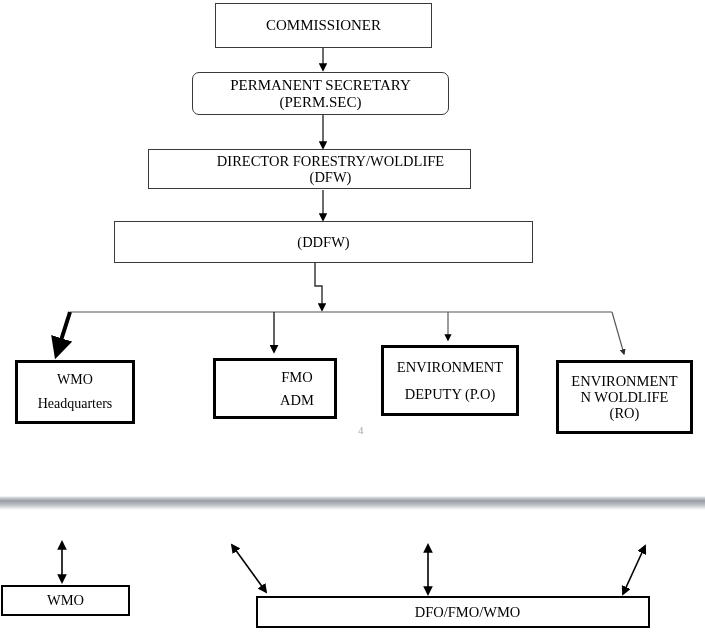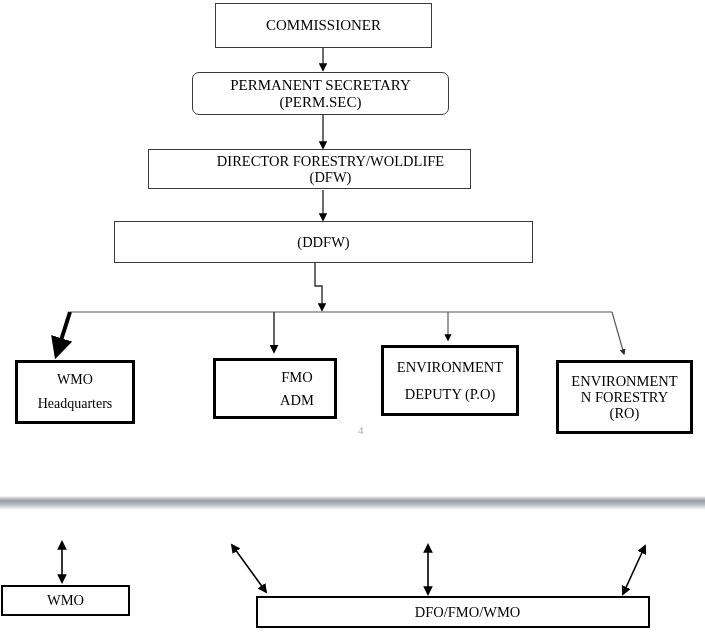--- a/index.html
+++ b/index.html
@@ -137,21 +137,21 @@
     <span class="ln">ADM</span>
   </div>
 
   <div class="node thick" style="left:381px; top:345px; width:138px; height:71px; font-size:14.5px; justify-content:space-evenly;">
     <span class="ln">ENVIRONMENT</span>
     <span class="ln">DEPUTY (P.O)</span>
   </div>
 
   <div class="node thick" style="left:556px; top:360px; width:137px; height:74px; font-size:14.5px;">
     <span class="ln">ENVIRONMENT</span>
-    <span class="ln">N FORESTRY</span>
+    <span class="ln">N WOLDLIFE</span>
     <span class="ln">(RO)</span>
   </div>
 
   <div class="pagenum" style="left:358px; top:424px;">4</div>
 
   <div class="divider"></div>
 
   <div class="node med" style="left:1px; top:585px; width:129px; height:31px; font-size:14.5px;">
     <span class="ln">WMO</span>
   </div>

